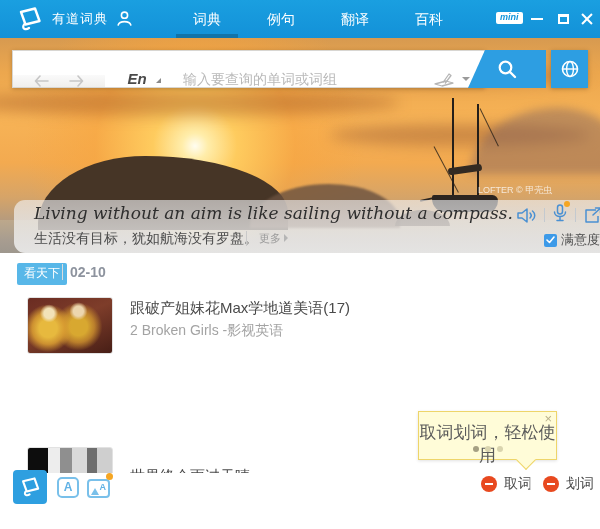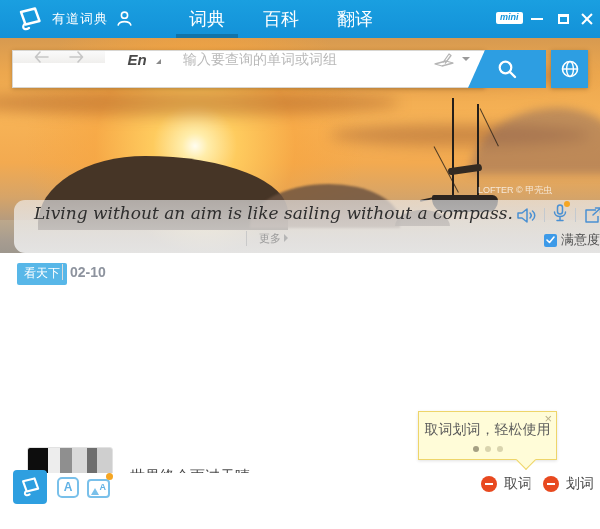--- a/index.html
+++ b/index.html
@@ -5,21 +5,21 @@
   * { margin:0; padding:0; box-sizing:border-box; }
   html,body { width:600px; height:529px; }
   body { font-family:"Liberation Sans","DejaVu Sans",sans-serif; background:#fff; position:relative; overflow:hidden; }
 
   
   .header { position:absolute; top:0; left:0; width:600px; height:38px; background:linear-gradient(#1a9fe0,#1391d8); }
   .logo { position:absolute; left:16px; top:7px; width:27px; height:24px; }
   .app-title { position:absolute; left:52px; top:0; line-height:38px; color:#fff; font-size:13px; letter-spacing:1px; }
   .user-icon { position:absolute; left:116px; top:10px; width:17px; height:17px; }
   .tabs { position:absolute; left:170px; top:0; height:38px; display:flex; }
-  .tab { width:74px; text-align:center; line-height:38px; color:#fff; font-size:18px; position:relative; cursor:pointer; }
+  .tab { width:74px; text-align:center; line-height:38px; color:#fff; font-size:14px; position:relative; cursor:pointer; }
   .tab.active::after { content:""; position:absolute; left:6px; bottom:0; width:62px; height:4px; background:#1273a8; }
   .mini-btn { position:absolute; left:496px; top:12px; background:#fff; color:#1596db; font-size:9px; font-weight:bold; font-style:italic; padding:1px 4px 2px; border-radius:2px; line-height:1; }
   .win-btn { position:absolute; top:0; width:22px; height:38px; display:flex; align-items:center; justify-content:center; }
   .wb-min { left:526px; } .wb-max { left:552px; } .wb-close { left:576px; }
   .glyph-min { width:12px; height:2px; background:#fff; }
   .glyph-max { width:11px; height:10px; border:2px solid #fff; border-top-width:3px; }
   .glyph-close { position:relative; width:12px; height:12px; }
   .glyph-close::before,.glyph-close::after { content:""; position:absolute; left:-1px; top:5px; width:14px; height:2px; background:#fff; }
   .glyph-close::before { transform:rotate(45deg);} .glyph-close::after { transform:rotate(-45deg);}
 
@@ -45,21 +45,21 @@
   .mast.m1 { left:452px; top:60px; height:99px; }
   .mast.m2 { left:477px; top:66px; height:93px; }
   .rig { position:absolute; height:1px; background:rgba(40,32,25,.8); }
   .rig.r1 { left:434px; top:108px; width:52px; transform:rotate(62deg); transform-origin:left; }
   .rig.r2 { left:480px; top:70px; width:42px; transform:rotate(64deg); transform-origin:left; }
   .sailpack { position:absolute; left:448px; top:128px; width:34px; height:7px; background:#332a22; border-radius:3px; transform:rotate(-8deg); }
   .watermark { position:absolute; left:478px; top:146px; color:rgba(255,255,255,.75); font-size:9px; }
 
   
   .searchbar { position:absolute; left:12px; top:50px; width:576px; height:38px; display:flex; }
-  .sb-white { flex:1; display:flex; align-items:flex-start; background:#fff; border:1px solid #d8d6d2; box-shadow:0 1px 4px rgba(90,60,20,.35); }
+  .sb-white { flex:1; display:flex; align-items:flex-end; background:#fff; border:1px solid #d8d6d2; box-shadow:0 1px 4px rgba(90,60,20,.35); }
   .sb-nav { width:92px; background:linear-gradient(#fafafa,#f0efed); display:flex; align-items:center; justify-content:center; gap:20px; }
   .sb-slant { width:1px; background:#ddd; transform:skewX(-14deg); }
   .sb-lang { width:62px; display:flex; align-items:center; justify-content:center; color:#4a4a4a; font-size:15px; font-style:italic; font-weight:bold; position:relative; }
   .sb-lang::after { content:""; position:absolute; right:7px; bottom:4px; width:0; height:0; border-bottom:5px solid #8a8a8a; border-left:5px solid transparent; }
   .sb-input-wrap { flex:1; display:flex; align-items:center; padding-left:14px; }
   .sb-input { flex:1; border:0; outline:0; font-size:14px; color:#c2410c; background:transparent; font-family:inherit; }
   .sb-input::placeholder { color:#b9b9b9; opacity:1; }
   .sb-pencil { width:20px; height:16px; margin-right:8px; }
   .sb-caret { width:0; height:0; border-top:4px solid #9a9a9a; border-left:4px solid transparent; border-right:4px solid transparent; margin-right:14px; }
   .sb-go { width:78px; background:#2d9ee2; clip-path:polygon(17px 0,100% 0,100% 100%,0 100%); margin-left:-17px; display:flex; align-items:center; justify-content:center; box-shadow:0 1px 4px rgba(90,60,20,.35); }
@@ -113,21 +113,21 @@
   .notif-dot { position:absolute; left:106px; top:473px; width:7px; height:7px; border-radius:50%; background:#f5a623; }
   .toggle { position:absolute; top:475px; display:flex; align-items:center; gap:7px; }
   .tg-capture { left:481px; } .tg-highlight { left:543px; }
   .minus-circle { width:16px; height:16px; border-radius:50%; background:#e8491f; display:flex; align-items:center; justify-content:center; }
   .minus-circle span { display:block; width:8px; height:2px; background:#fff; }
   .toggle-label { font-size:14px; color:#4a4a4a; }
   .toggle-div { position:absolute; left:530px; top:477px; width:1px; height:13px; background:#d5d5d5; }
 
   
   .tooltip { position:absolute; left:418px; top:411px; width:139px; height:49px; background:#fffcd8; border:1px solid #eed56a; box-shadow:0 1px 3px rgba(0,0,0,.12); }
-  .tooltip-text { position:absolute; left:0; top:9px; width:100%; text-align:center; font-size:14px; color:#5a5a5a; }
+  .tooltip-text { position:absolute; left:0; top:9px; width:100%; text-align:center; font-size:17px; color:#5a5a5a; }
   .tooltip-close { position:absolute; right:4px; top:0px; font-size:13px; color:#b9b08a; line-height:13px; }
   .tt-dots { position:absolute; left:0; bottom:7px; width:100%; display:flex; justify-content:center; gap:6px; }
   .tt-dot { width:6px; height:6px; border-radius:50%; background:#d9d4ae; }
   .tt-dot.on { background:#a5a083; }
   .tt-arrow { position:absolute; left:100px; bottom:-8px; width:14px; height:14px; background:#fffcd8; border-right:1px solid #eed56a; border-bottom:1px solid #eed56a; transform:rotate(45deg); }
 </style>
 </head>
 <body>
 
 <div class="header">
@@ -135,22 +135,23 @@
     <path d="M5 5 L19 1.5 L23.5 14 L9.5 17.5 Z" fill="none" stroke="#fff" stroke-width="2.4" stroke-linejoin="round"></path>
     <path d="M8 17.5 C5.5 21.5 9.5 23.5 13 21" fill="none" stroke="#fff" stroke-width="2.2" stroke-linecap="round"></path>
   </svg>
   <div class="app-title">有道词典</div>
   <svg class="user-icon" viewBox="0 0 17 17">
     <circle cx="8.5" cy="5.2" r="3.1" fill="none" stroke="#fff" stroke-width="1.6"></circle>
     <path d="M2.2 15 C3.5 10.5 13.5 10.5 14.8 15" fill="none" stroke="#fff" stroke-width="1.6" stroke-linecap="round"></path>
   </svg>
   <div class="tabs">
     <div class="tab active">词典</div>
+    <div class="tab">例句</div>
+    <div class="tab">翻译</div>
     <div class="tab">百科</div>
-    <div class="tab">翻译</div>
   </div>
   <div class="mini-btn">mini</div>
   <div class="win-btn wb-min">
       <div class="glyph-min"></div>
     </div>
   <div class="win-btn wb-max">
       <div class="glyph-max"></div>
     </div>
   <div class="win-btn wb-close">
       <div class="glyph-close"></div>
@@ -210,20 +211,21 @@
     <svg width="20" height="20" viewBox="0 0 20 20">
       <circle cx="10" cy="10" r="7.5" fill="none" stroke="#fff" stroke-width="1.6"></circle>
       <ellipse cx="10" cy="10" rx="3.4" ry="7.5" fill="none" stroke="#fff" stroke-width="1.4"></ellipse>
       <path d="M2.5 10 H17.5" stroke="#fff" stroke-width="1.4"></path>
     </svg>
   </div>
 </div>
 
 <div class="quote">
   <div class="quote-en">Living without an aim is like sailing without a compass.</div>
+  <div class="quote-zh">生活没有目标，犹如航海没有罗盘。</div>
   <div class="more-link"><span>更多</span><i></i></div>
   <div class="q-icons">
     <svg width="19" height="17" viewBox="0 0 19 17">
       <path d="M1 6 H5 L10 2 V15 L5 11 H1 Z" fill="none" stroke="#4a90d2" stroke-width="1.5" stroke-linejoin="round"></path>
       <path d="M13 6 C14.5 7.5 14.5 9.5 13 11" fill="none" stroke="#4a90d2" stroke-width="1.5" stroke-linecap="round"></path>
       <path d="M15.5 4 C18.5 6.5 18.5 10.5 15.5 13" fill="none" stroke="#4a90d2" stroke-width="1.5" stroke-linecap="round"></path>
     </svg>
     <div class="q-div"></div>
     <div class="mic-wrap">
       <svg width="14" height="18" viewBox="0 0 14 18">
@@ -247,20 +249,25 @@
     </div>
     <span class="satisfy-label">满意度</span>
   </div>
 </div>
 
 <div class="feed">
   <div class="badge">看天下</div>
   <div class="badge-div"></div>
   <div class="feed-date">02-10</div>
 
+  <div class="item i1">
+    <div class="thumb thumb1"></div>
+    <div class="item-title">跟破产姐妹花Max学地道美语(17)</div>
+    <div class="item-sub">2 Broken Girls -影视英语</div>
+  </div>
   <div class="item i3">
     <div class="thumb thumb3"></div>
     <div class="item-title">世界终会雨过天晴</div>
   </div>
 </div>
 
 <div class="footer-app-btn">
   <svg width="22" height="20" viewBox="0 0 27 24">
     <path d="M5 5 L19 1.5 L23.5 14 L9.5 17.5 Z" fill="none" stroke="#fff" stroke-width="2.6" stroke-linejoin="round"></path>
     <path d="M8 17.5 C5.5 21.5 9.5 23.5 13 21" fill="none" stroke="#fff" stroke-width="2.4" stroke-linecap="round"></path>

